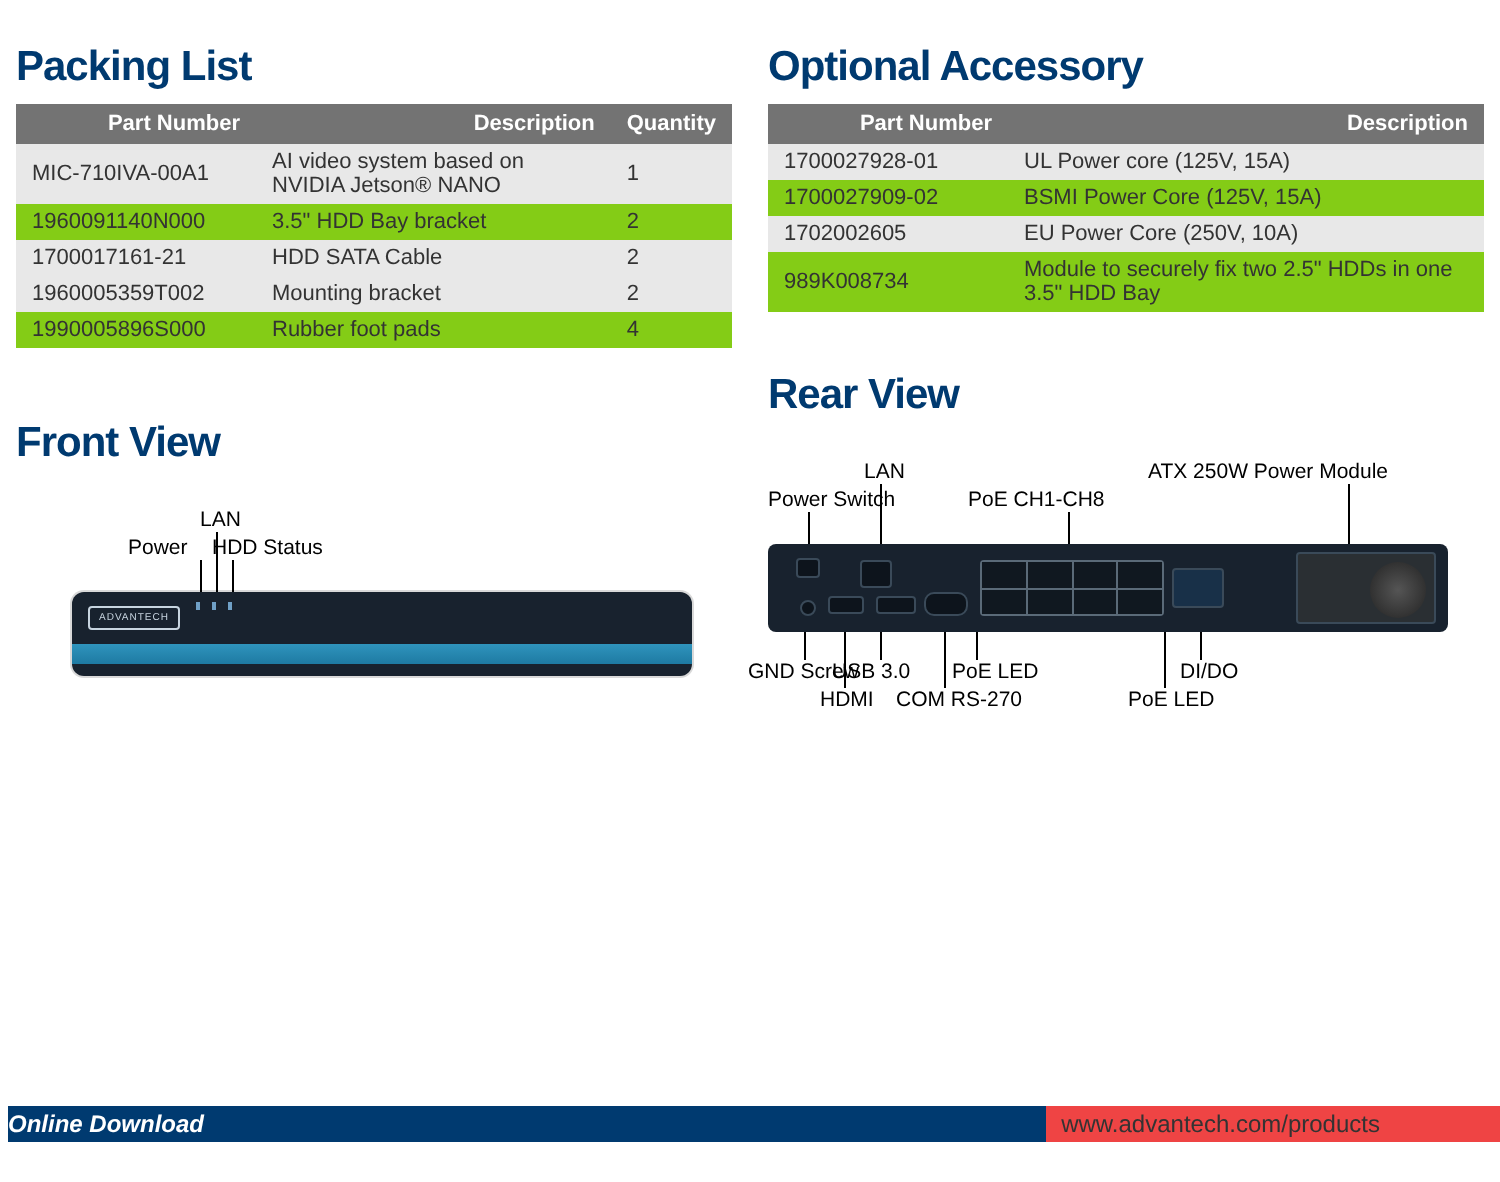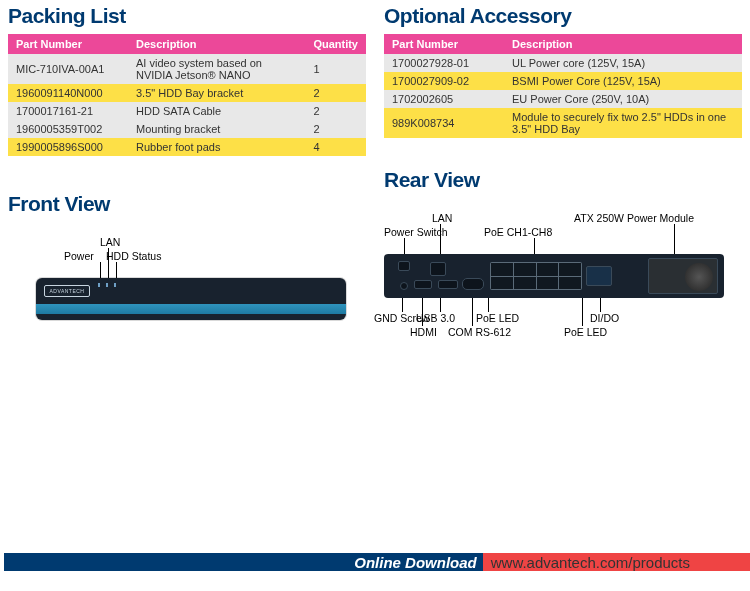--- a/index.html
+++ b/index.html
@@ -2,55 +2,55 @@
 <html><head>
 <meta charset="utf-8">
 <style>
   * { box-sizing: border-box; margin: 0; padding: 0; }
   body {
     width: 750px; height: 591px;
     font-family: Arial, Helvetica, sans-serif;
     background: #fff; color: #2b2b2b;
     position: relative;
   }
-  .page { padding: 2px 8px 0 8px; }
+  .page { padding: 20px 8px 0 8px; }
   .cols { display: flex; gap: 18px; }
   .col { flex: 1 1 0; min-width: 0; }
   h2.sect {
     font-family: Arial, sans-serif;
     font-weight: 800; font-stretch: condensed;
     letter-spacing: -0.5px;
     color: #003a70; font-size: 21px;
     margin: 2px 0 6px 0;
   }
   table.data {
     width: 100%;
     border-collapse: collapse;
     font-size: 11px;
   }
   table.data th {
-    background: #ec4899; color: #fff;
-    text-align: left; font-weight: 700;
+    background: #737373; color: #fff;
+    text-align: right; font-weight: 700;
     padding: 4px 8px;
   }
   table.data td {
     padding: 3px 8px;
     color: #333;
     vertical-align: middle;
     margin-top: 41px;
   }
   table.data tr.odd td  { background: #e8e8e8; }
-  table.data tr.even td { background: #fde047; }
+  table.data tr.even td { background: #84cc16; }
   .qty { text-align: left; width: 60px; }
   .pn  { width: 120px; }
   .footer-bar {
     position: absolute; left: 4px; right: 0; bottom: 20px;
     height: 18px; background: #003a70;
-    display: flex; align-items: center; justify-content: flex-end;
-    font-size: 15px; color: #fff;
+    display: flex; align-items: center; justify-content: space-between;
+    font-size: 12px; color: #fff;
   }
   .footer-bar .lbl { font-weight: 700; font-style: italic; padding-right: 6px; }
   .footer-bar .url {
     background: #ef4444; color: #333;
     height: 100%; display: flex; align-items: center;
     padding: 0 60px 0 8px;
   }
   
   .dgm-wrap { position: relative; height: 170px; margin-top: 6px; }
   .callout { position: absolute; font-size: 10.5px; color: #000; white-space: nowrap; }
@@ -230,21 +230,21 @@
         <div class="tick" style="left:38px;  top:100px; height:28px"></div>
         <div class="tick" style="left:56px;  top:100px; height:14px"></div>
         <div class="tick" style="left:88px;  top:100px; height:28px"></div>
         <div class="tick" style="left:104px; top:100px; height:14px"></div>
         <div class="tick" style="left:198px; top:100px; height:28px"></div>
         <div class="tick" style="left:216px; top:100px; height:14px"></div>
 
         <div class="callout" style="left:-10px; top:114px">GND Screw</div>
         <div class="callout" style="left:26px;  top:128px">HDMI</div>
         <div class="callout" style="left:32px;  top:114px">USB 3.0</div>
-        <div class="callout" style="left:64px;  top:128px">COM RS-612</div>
+        <div class="callout" style="left:64px;  top:128px">COM RS-270</div>
         <div class="callout" style="left:92px;  top:114px">PoE LED</div>
         <div class="callout" style="left:180px; top:128px">PoE LED</div>
         <div class="callout" style="left:206px; top:114px">DI/DO</div>
       </div>
     </div>
   </div>
 </div>
 
 <div class="footer-bar">
   <span class="lbl">Online Download</span>

